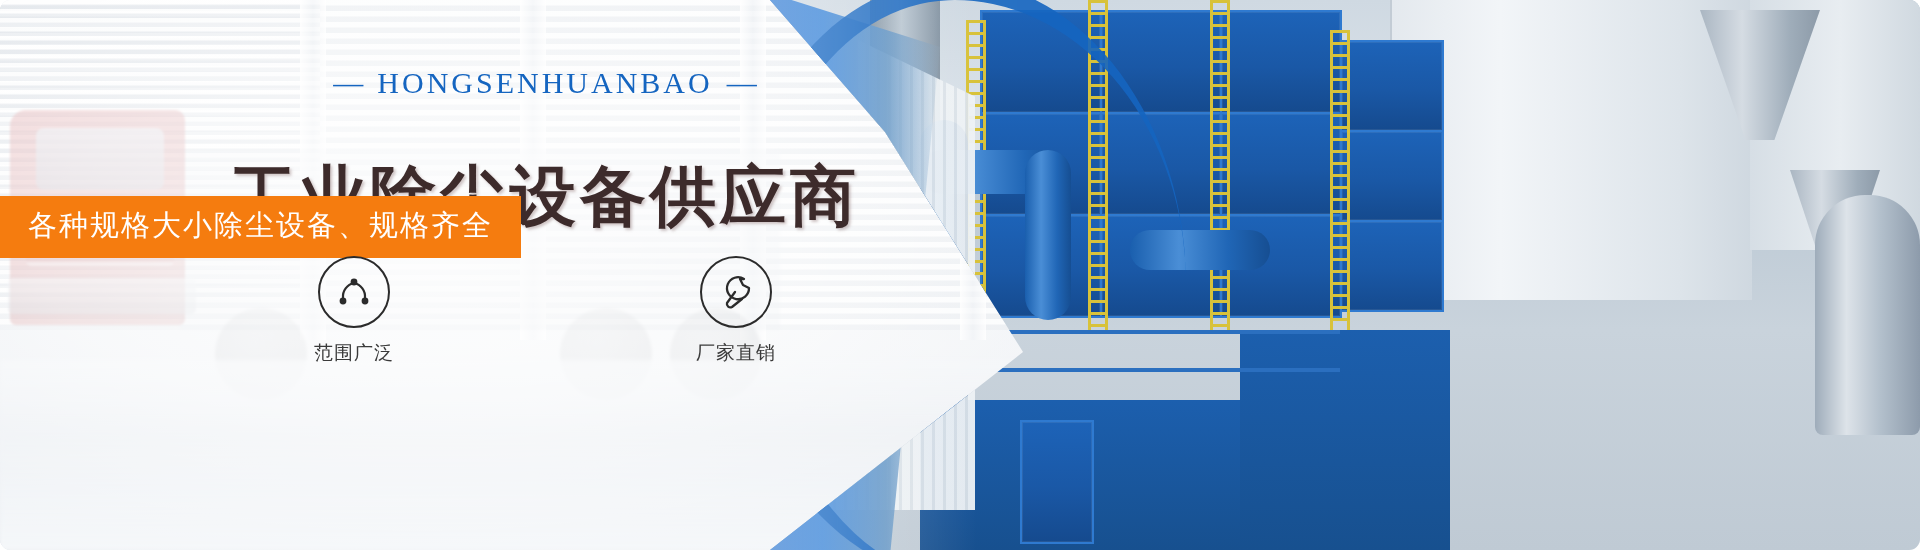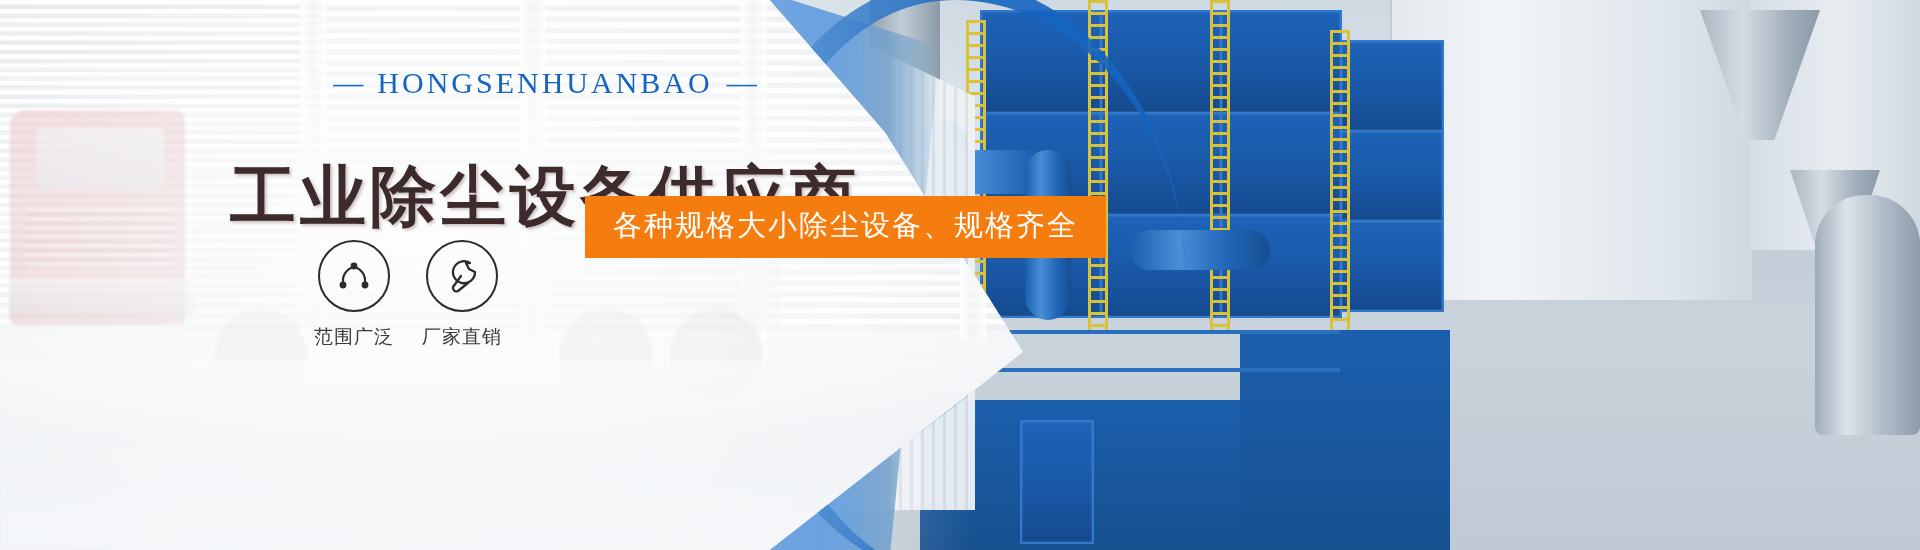--- a/index.html
+++ b/index.html
@@ -10,20 +10,21 @@
   body {
     font-family: "Liberation Sans", "DejaVu Sans", sans-serif;
   }
 
   .banner {
     position: relative;
     width: 1920px;
     height: 550px;
     overflow: hidden;
     background: #eef1f4;
+    border-radius: 11px;
   }
 
   
   .bg-left {
     position: absolute;
     left: 0; top: 0;
     width: 1100px; height: 550px;
     background:
       linear-gradient(180deg, rgba(246,248,250,.55) 0%, rgba(238,241,245,.35) 45%, rgba(228,232,238,.55) 100%),
       linear-gradient(90deg, #dfe4ea 0%, #e9edf1 30%, #eef1f4 70%, #e6eaef 100%);
@@ -251,38 +252,39 @@
     font-size: 66px;
     font-weight: bold;
     letter-spacing: 4px;
     color: #3d2b2b;
     text-shadow: 2px 2px 3px rgba(120,90,90,.35);
     white-space: nowrap;
   }
 
   .subbar-wrap {
     position: absolute;
-    top: 196px; left: 16px; width: 1090px;
-    text-align: right;
+    top: 196px; left: 0; width: 1090px;
+    text-align: left;
   }
   .subbar {
     display: inline-block;
     background: #f57c0f;
     color: #ffffff;
     font-size: 29px;
     letter-spacing: 2px;
     padding: 10px 28px 12px 28px;
     white-space: nowrap;
   }
 
   .features {
     position: absolute;
-    top: 240px; left: 300px;
+    top: 256px; left: 300px;
     width: 490px;
     display: flex;
+    justify-content: space-between;
   }
   .feature { width: 108px; text-align: center; }
   .circle {
     width: 68px; height: 68px;
     margin: 0 auto;
     border: 2px solid #2b2b2b;
     border-radius: 50%;
     display: flex;
     align-items: center;
     justify-content: center;

